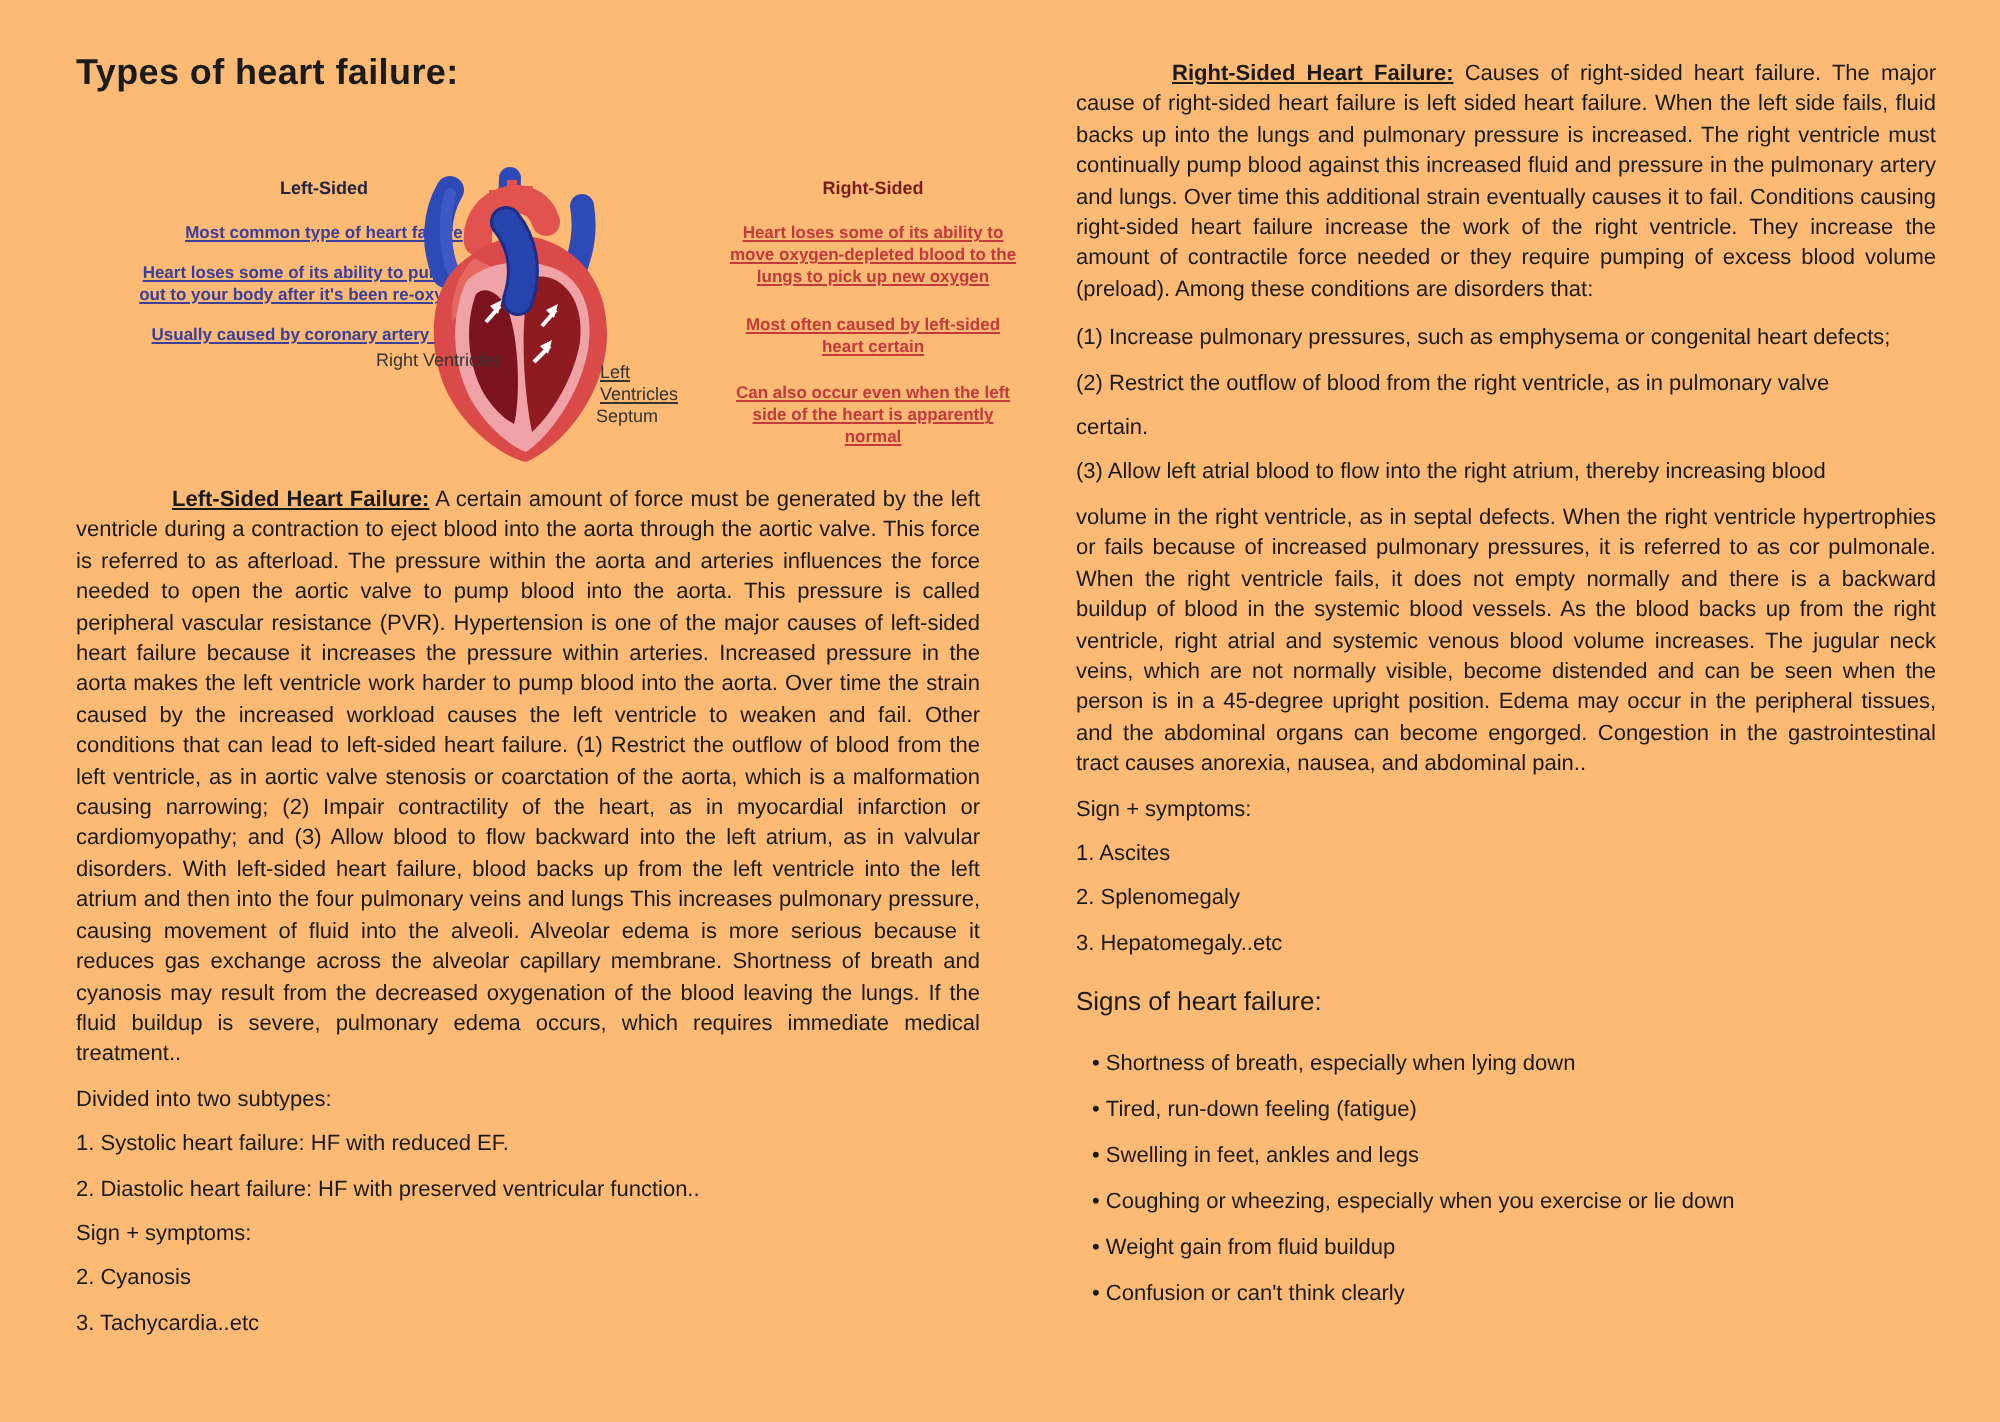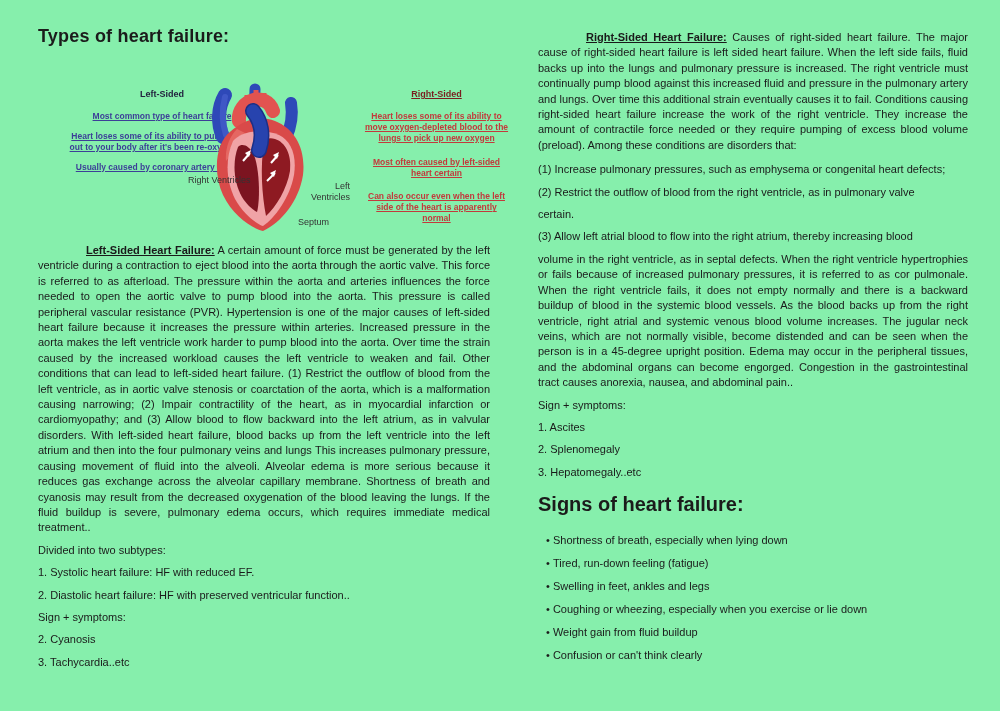--- a/index.html
+++ b/index.html
@@ -1,47 +1,47 @@
 <!DOCTYPE html>
 <html><head>
 <meta charset="utf-8">
 <style>
   html,body{margin:0;padding:0;}
   body{
     width:1000px;height:711px;background:#ffffff;position:relative;overflow:hidden;
     font-family:"Liberation Sans", sans-serif;color:#1a1a1a;
   }
-  .page{position:absolute;inset:0;background:#86efac;}
+  .page{position:absolute;inset:0;background:#fdba74;}
   .col-left{position:absolute;left:38px;top:26px;width:452px;}
   .col-right{position:absolute;left:538px;top:30px;width:430px;}
   .doc-title{font-size:18px;font-weight:bold;color:#1b1b1b;margin:0 0 4px 0;letter-spacing:.2px;}
   
   .diagram{position:relative;height:186px;}
   .diag-col{position:absolute;text-align:center;margin-left:20px;}
   .diag-left{left:8px;top:38px;width:192px;}
   .diag-right{left:305px;top:38px;width:147px;}
   .diag-hdr{font-size:9px;font-weight:bold;margin:0 0 12px 0;}
   .diag-left .diag-hdr{color:#23233f;}
-  .diag-right .diag-hdr{color:#7a1d1f;text-decoration:underline;}
+  .diag-right .diag-hdr{color:#7a1d1f;}
   .diag-pt{font-size:8.5px;font-weight:bold;line-height:1.28;margin:0;text-decoration:underline;}
   .diag-left .diag-pt{color:#3c3f97;}
   .diag-right .diag-pt{color:#c23a3c;}
   .diag-left .diag-pt + .diag-pt{margin-top:9px;}
   .diag-right .diag-pt + .diag-pt{margin-top:13px;}
   .heart-wrap{position:absolute;left:165px;top:32px;width:106px;height:150px;}
   .anat-lbl{position:absolute;font-size:9px;color:#333;line-height:1.25;font-weight:500;}
   .lbl-rv{left:150px;top:124px;text-align:left;}
-  .lbl-lv{left:262px;top:130px;width:50px;text-align:right;}
-  .lbl-septum{left:260px;top:166px;text-align:right;}
+  .lbl-lv{left:262px;top:130px;width:50px;text-align:left;text-decoration:underline;}
+  .lbl-septum{left:260px;top:152px;text-align:right;}
   
   .para{font-size:11px;line-height:15.4px;text-align:justify;margin:0 0 7px 0;color:#1a1a1a;}
   .lead{font-weight:bold;text-decoration:underline;padding-left:48px;}
   .line-item{font-size:11px;line-height:15.4px;margin:0 0 7px 0;color:#1a1a1a;}
   .col-left .first-para{margin-top:6px;margin-bottom:7px;}
-  .sub-heading{font-size:20px;font-weight:bold;color:#1b1b1b;margin:13px 0 17px 0;}
+  .sub-heading{font-size:13px;font-weight:normal;color:#1b1b1b;margin:13px 0 17px 0;}
   .bullet{font-size:11px;line-height:15.4px;margin:0 0 7.5px 0;color:#1a1a1a;padding-left:8px;}
   .bullet::before{content:"\2022\00a0";}
 </style>
 </head>
 <body>
 
 <div class="page">
 
   <div class="col-left">
     <h1 class="doc-title">Types of heart failure:</h1>

